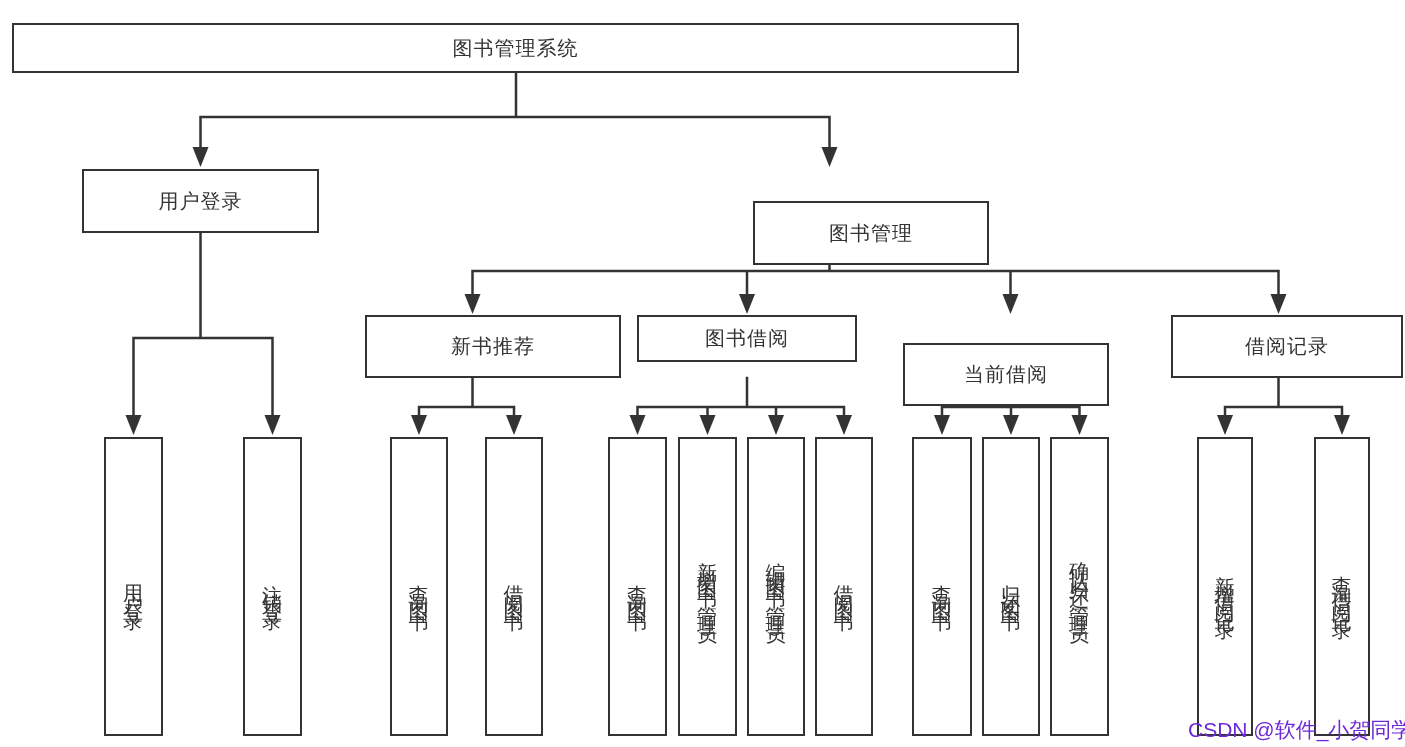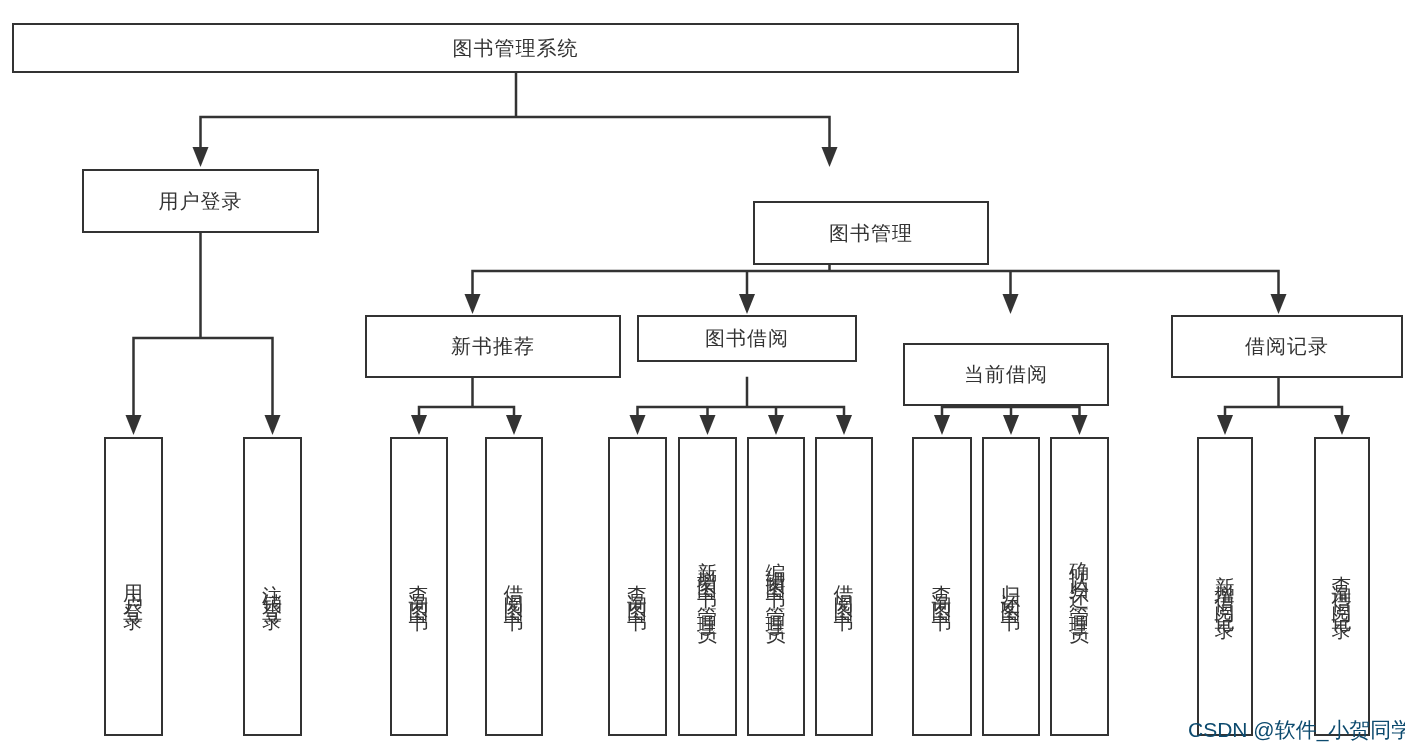--- a/index.html
+++ b/index.html
@@ -43,21 +43,21 @@
     letter-spacing: 9px;
     line-height: 1;
     white-space: nowrap;
   }
   .watermark {
     position: absolute;
     left: 1188px;
     top: 716px;
     width: 215px;
     font-size: 21px;
-    color: #0c4a6e;
+    color: #6d28d9;
     white-space: nowrap;
     z-index: 2;
   }
   
   .n-root           { left:12px;   top:23px;  width:1007px; height:50px; }
   .n-user-login     { left:82px;   top:169px; width:237px;  height:64px; }
   .n-book-mgmt      { left:753px;  top:169px; width:236px;  height:64px;margin-top:32px; }
   .n-new-book-rec   { left:365px;  top:315px; width:256px;  height:63px; }
   .n-book-borrow    { left:637px;  top:315px; width:220px;  height:47px; }
   .n-current-borrow { left:903px;  top:315px; width:206px;  height:63px;margin-top:28px; }

